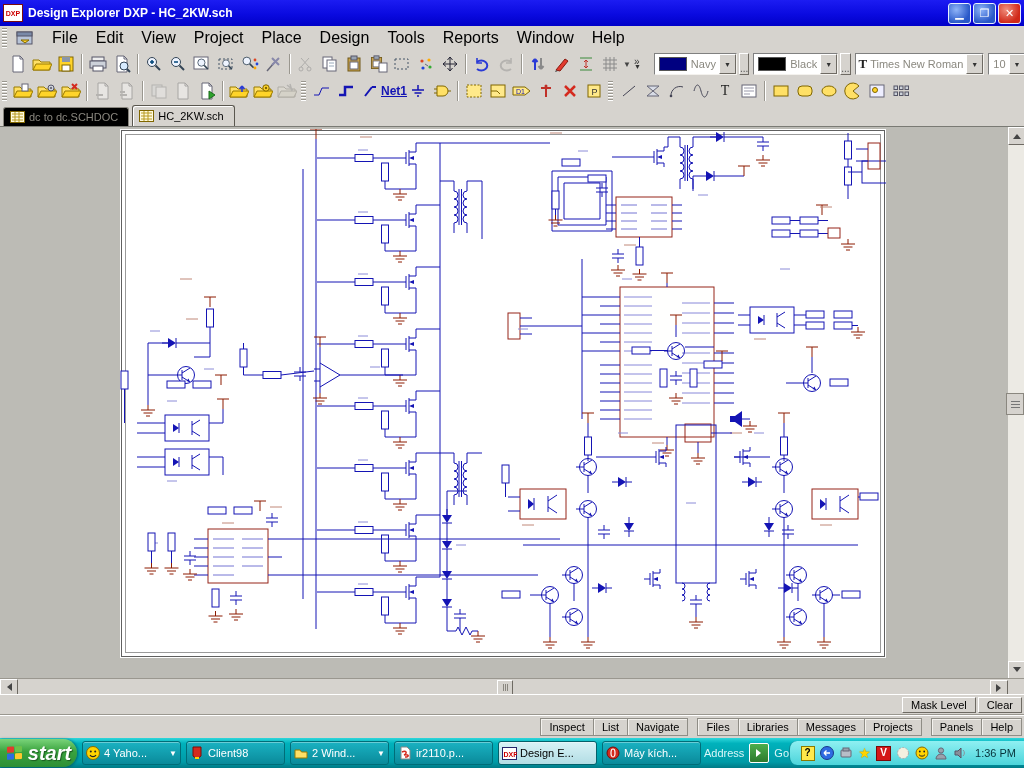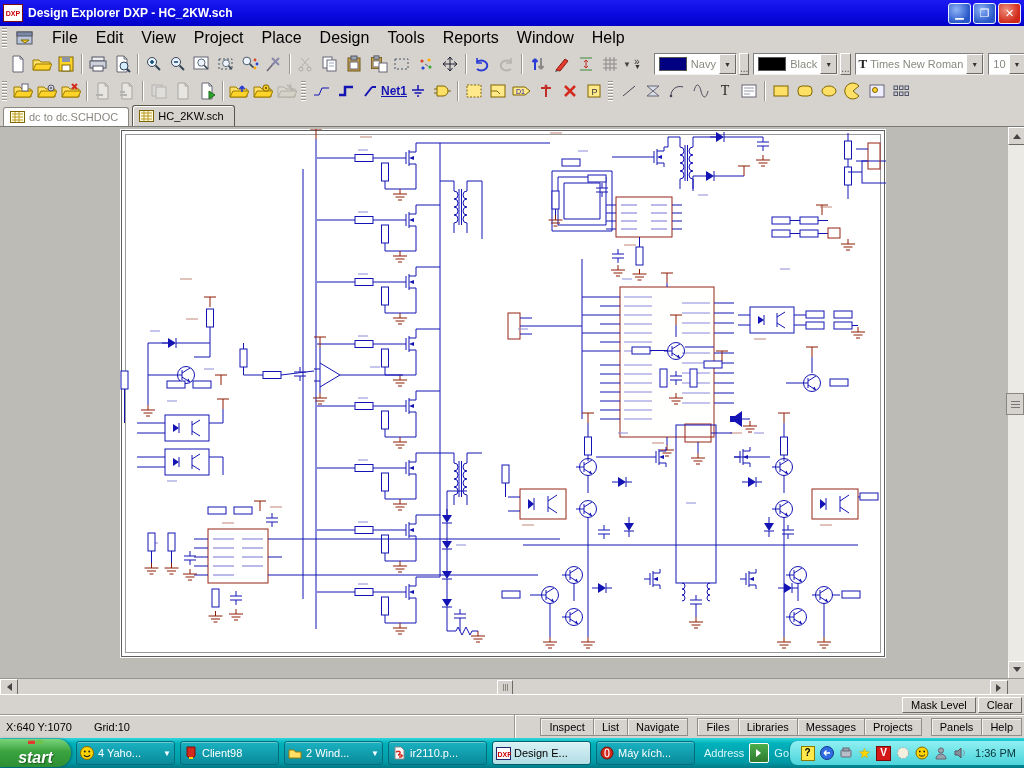--- a/index.html
+++ b/index.html
@@ -45,21 +45,21 @@
   .combo .drop{width:15px;height:18px;background:#d6d3ce;border:1px solid;
     border-color:#fff #6e6a63 #6e6a63 #fff;display:flex;align-items:center;justify-content:center;
     font-size:7px;color:#333;margin-left:3px;}
   .dots3{width:18px;height:20px;background:#d6d3ce;border:1px solid;border-color:#fff #6e6a63 #6e6a63 #fff;
     font-size:10px;color:#555;display:flex;align-items:flex-end;justify-content:center;margin-left:2px;}
   .fontT{font-size:13px;font-weight:bold;color:#222;margin:0 3px;font-family:"Liberation Serif",serif;}
   
   #tabbar{left:0;top:104px;width:1024px;height:22px;background:#d6d3ce;display:flex;align-items:flex-end;}
   .dtab{display:flex;align-items:center;gap:4px;font-size:11px;padding:2px 10px 3px 6px;
     border:1px solid #8a877f;border-bottom:none;border-radius:3px 3px 0 0;margin-left:3px;height:15px;}
-  .dtab.inactive{background:#ffffff;color:#8a877f;height:13px;}
+  .dtab.inactive{background:#000000;color:#8a877f;height:13px;}
   .dtab.active{background:#d6d3ce;color:#000;border-color:#5a574f;box-shadow:inset 1px 1px 0 #fff;}
   
   #work{left:0;top:126px;width:1024px;height:552px;background:#bcbbb5;border-top:1px solid #7a7a74;}
   #sheet{left:120px;top:2px;width:766px;height:529px;background:#fff;}
   #vscroll{right:0;top:0;width:16px;height:552px;background:#eceae4;}
   .sbtn{width:16px;height:16px;background:#d6d3ce;border:1px solid;border-color:#fff #6e6a63 #6e6a63 #fff;
     display:flex;align-items:center;justify-content:center;}
   .tri{width:0;height:0;border:4px solid transparent;}
   .tri.up{border-bottom:5px solid #444;margin-top:-3px;}
   .tri.down{border-top:5px solid #444;margin-bottom:-3px;}
@@ -87,30 +87,30 @@
   .pgroup{display:flex;margin-left:10px;}
   .pbtn{border:1px solid #8f8d86;background:#d6d3ce;padding:2px 8px;margin-left:-1px;white-space:nowrap;
     box-shadow:inset 1px 1px 0 #f4f2ee;}
   
   #taskbar{left:0;top:738px;width:1024px;height:30px;
     background:linear-gradient(180deg,#2fd6da 0%,#00b2bc 18%,#009aa6 80%,#007a86 100%);
     display:flex;align-items:center;}
   #startbtn{height:28px;width:94px;border-radius:0 14px 14px 0;
     background:linear-gradient(180deg,#7ad47a 0%,#3aa33e 45%,#2d8f34 100%);
     box-shadow:1px 0 3px rgba(0,0,0,.4);display:flex;align-items:center;justify-content:center;gap:5px;
-    color:#fff;font-size:16px;font-weight:bold;font-style:italic;text-shadow:1px 1px 1px #1c5c20;flex-direction:column;}
+    color:#fff;font-size:20px;font-weight:bold;font-style:italic;text-shadow:1px 1px 1px #1c5c20;}
   .task{height:22px;flex:0 0 91px;margin-left:5px;border-radius:3px;border:1px solid #006d78;
     background:linear-gradient(180deg,#19b4c4,#0a8someone 0%);
     background:linear-gradient(180deg,#1ab2c2 0%,#0a8a9a 100%);
     display:flex;align-items:center;padding:0 3px;gap:3px;color:#fff;font-size:11px;
     box-shadow:inset 0 1px 0 rgba(255,255,255,.35);overflow:hidden;white-space:nowrap;}
   .task.active{background:linear-gradient(180deg,#d8f2f6,#b2dde4);color:#000;border-color:#04606a;}
   .task .dd{margin-left:auto;font-size:8px;}
   .ticon{width:15px;height:15px;flex:0 0 15px;display:flex;align-items:center;justify-content:center;}
-  #addr{display:flex;align-items:center;gap:5px;margin-left:9px;color:#d8f6f8;font-size:11px;}
+  #addr{display:flex;align-items:center;gap:5px;margin-left:3px;color:#d8f6f8;font-size:11px;}
   #gobtn{width:18px;height:18px;background:linear-gradient(180deg,#4cae4c,#2d7a2d);border:1px solid #fff;
     border-radius:2px;display:flex;align-items:center;justify-content:center;}
   #gobtn .tri.right{border-left-color:#fff;}
   #tray{margin-left:auto;height:24px;margin-top:0;display:flex;align-items:center;gap:4px;
     background:linear-gradient(180deg,#8ff0f2,#4cd4da);border-left:1px solid #0a8a94;
     padding:0 8px 0 10px;border-radius:8px 0 0 8px;}
   .trayico{width:15px;height:15px;display:flex;align-items:center;justify-content:center;font-size:11px;line-height:1;}
   #clock{font-size:11px;color:#05323a;margin-left:4px;white-space:nowrap;}
   .star{color:#ffd400;font-size:14px;text-shadow:0 0 1px #8a6a00;}
   .vbadge{width:13px;height:13px;background:#d41818;color:#fff;font-size:10px;font-weight:bold;
@@ -1130,24 +1130,20 @@
       <i class="tri right"></i>
     </span>
 </div>
 
 <div id="maskrow" class="abs">
   <button class="mbtn">Mask Level</button>
   <button class="mbtn">Clear</button>
 </div>
 
 <div id="statusrow" class="abs">
-  <div id="coordfield">
-    <span>X:640 Y:1070</span>
-    <span>Grid:10</span>
-  </div>
   <div style="flex:1"></div>
   <div class="pgroup">
     <span class="pbtn">Inspect</span>
     <span class="pbtn">List</span>
     <span class="pbtn">Navigate</span>
   </div>
   <div class="pgroup">
     <span class="pbtn">Files</span>
     <span class="pbtn">Libraries</span>
     <span class="pbtn">Messages</span>

